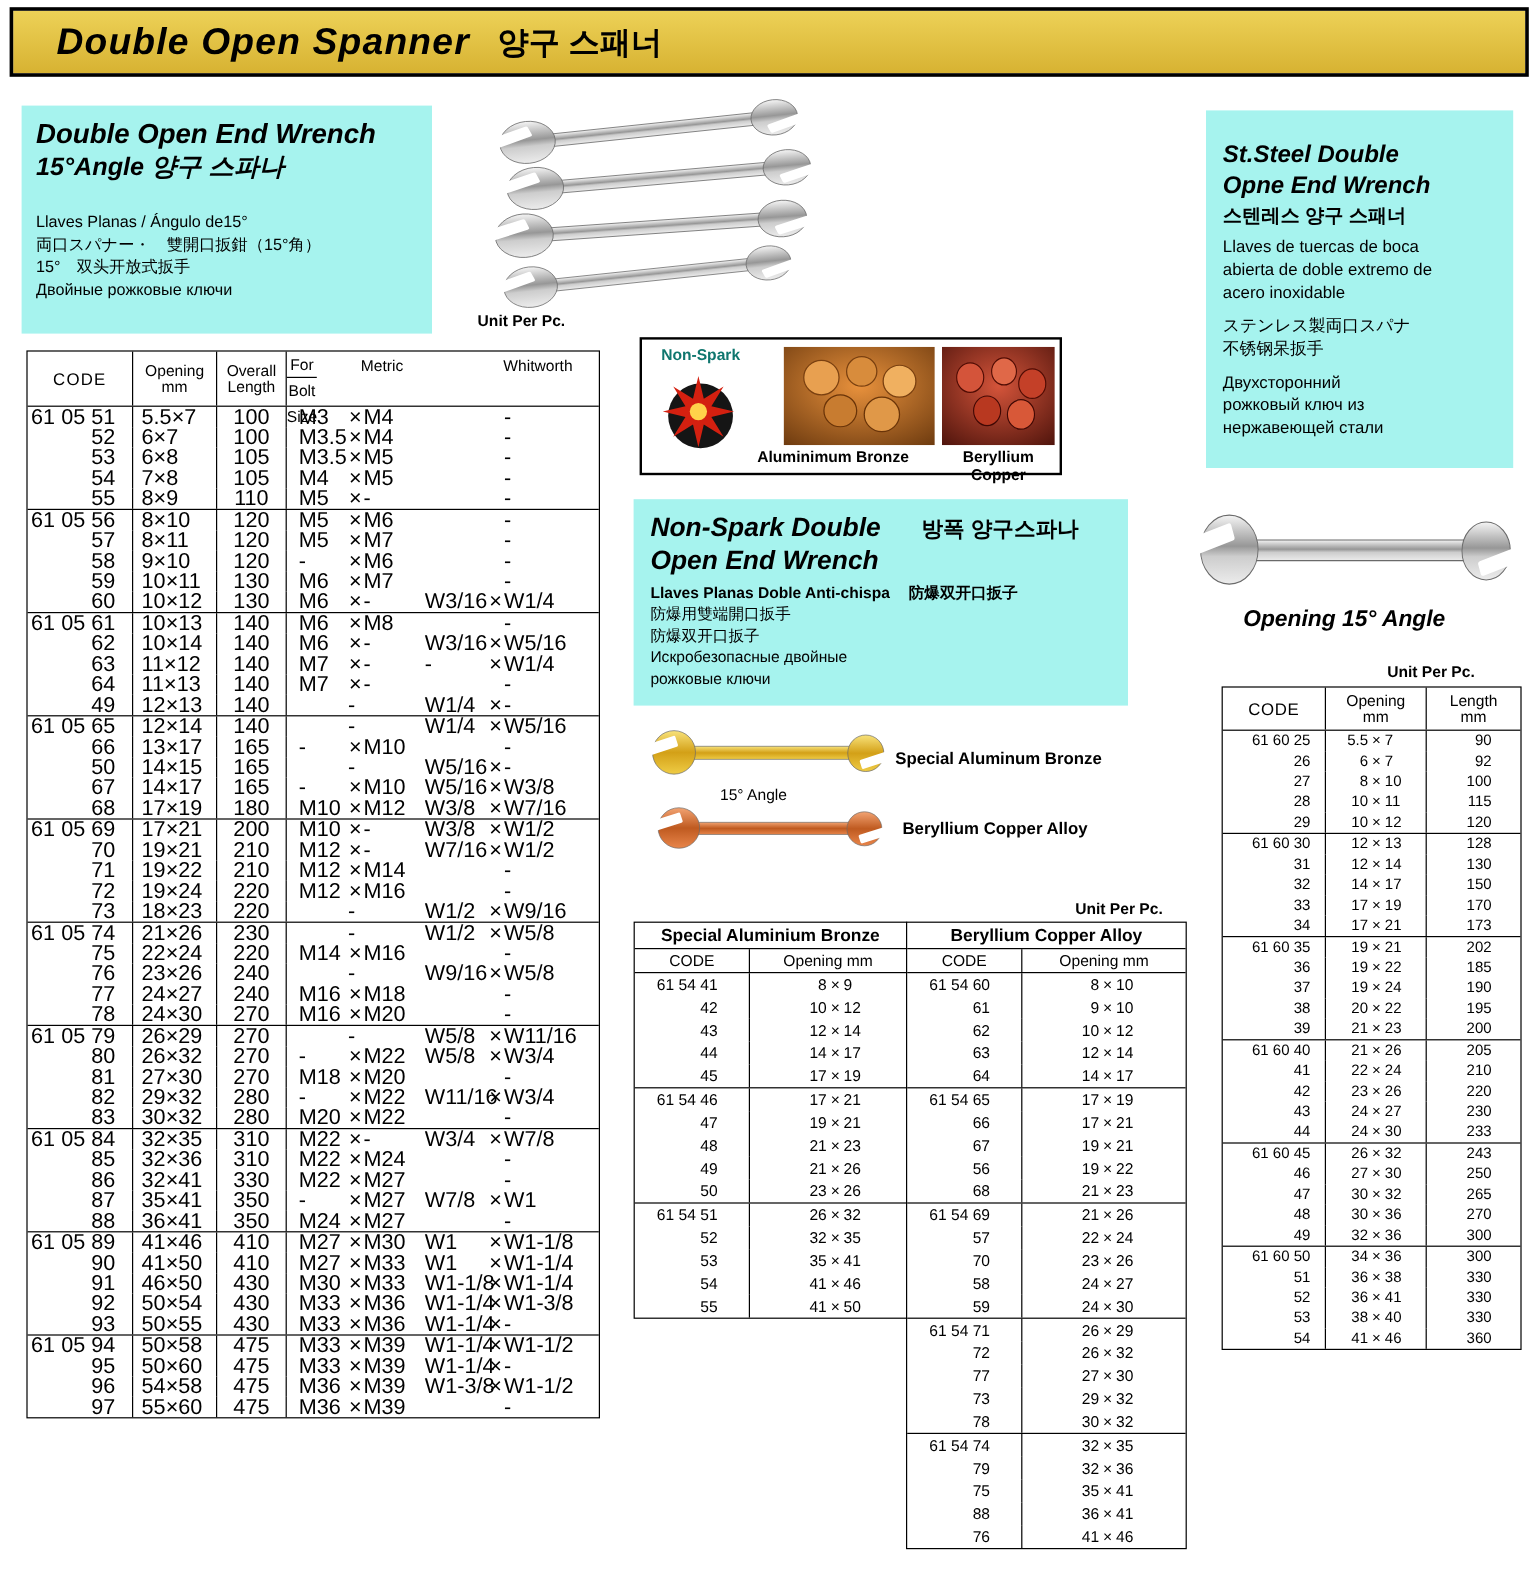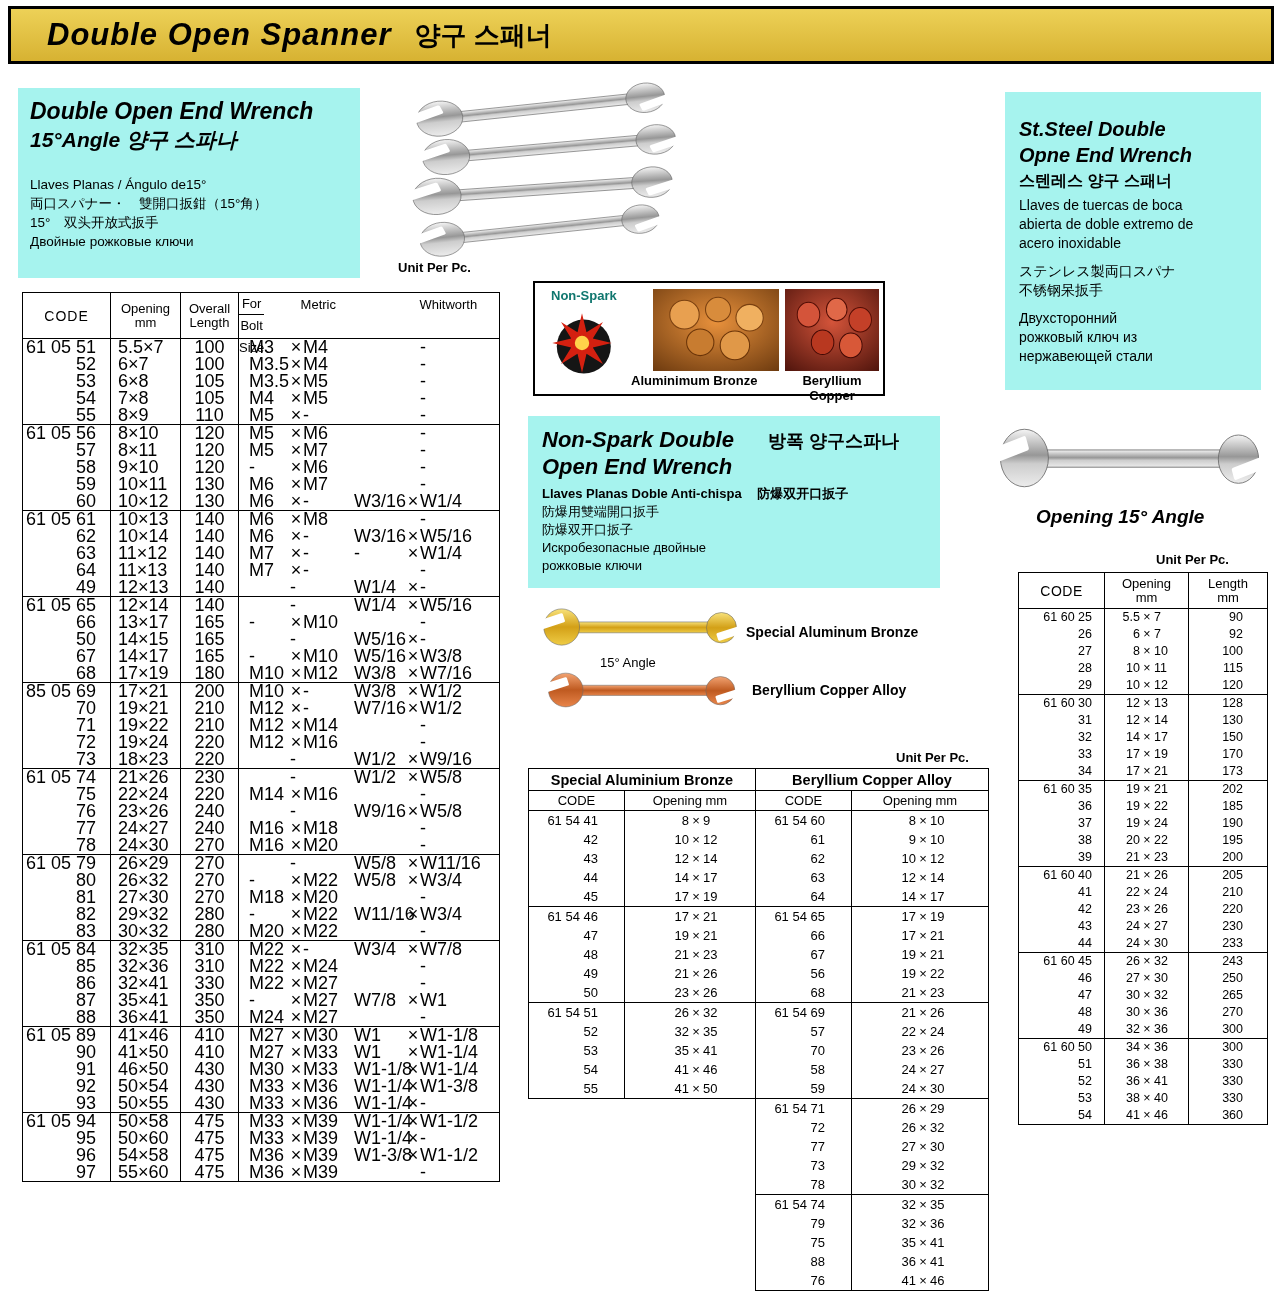--- a/index.html
+++ b/index.html
@@ -366,21 +366,21 @@
           <div class="trow">
             <div class="cell c-code">68</div>
             <div class="cell c-open">17×19</div>
             <div class="cell c-len">180</div>
             <div class="c-met pair cell"><span class="pa">M10</span><span class="px">×</span><span class="pb">M12</span></div>
             <div class="c-whit pair cell"><span class="pa">W3/8</span><span class="px">×</span><span class="pb">W7/16</span></div>
           </div>
         </div>
         <div class="tgroup">
           <div class="trow">
-            <div class="cell c-code">85 05 69</div>
+            <div class="cell c-code">61 05 69</div>
             <div class="cell c-open">17×21</div>
             <div class="cell c-len">200</div>
             <div class="c-met pair cell"><span class="pa">M10</span><span class="px">×</span><span class="pb">-</span></div>
             <div class="c-whit pair cell"><span class="pa">W3/8</span><span class="px">×</span><span class="pb">W1/2</span></div>
           </div>
           <div class="trow">
             <div class="cell c-code">70</div>
             <div class="cell c-open">19×21</div>
             <div class="cell c-len">210</div>
             <div class="c-met pair cell"><span class="pa">M12</span><span class="px">×</span><span class="pb">-</span></div>

